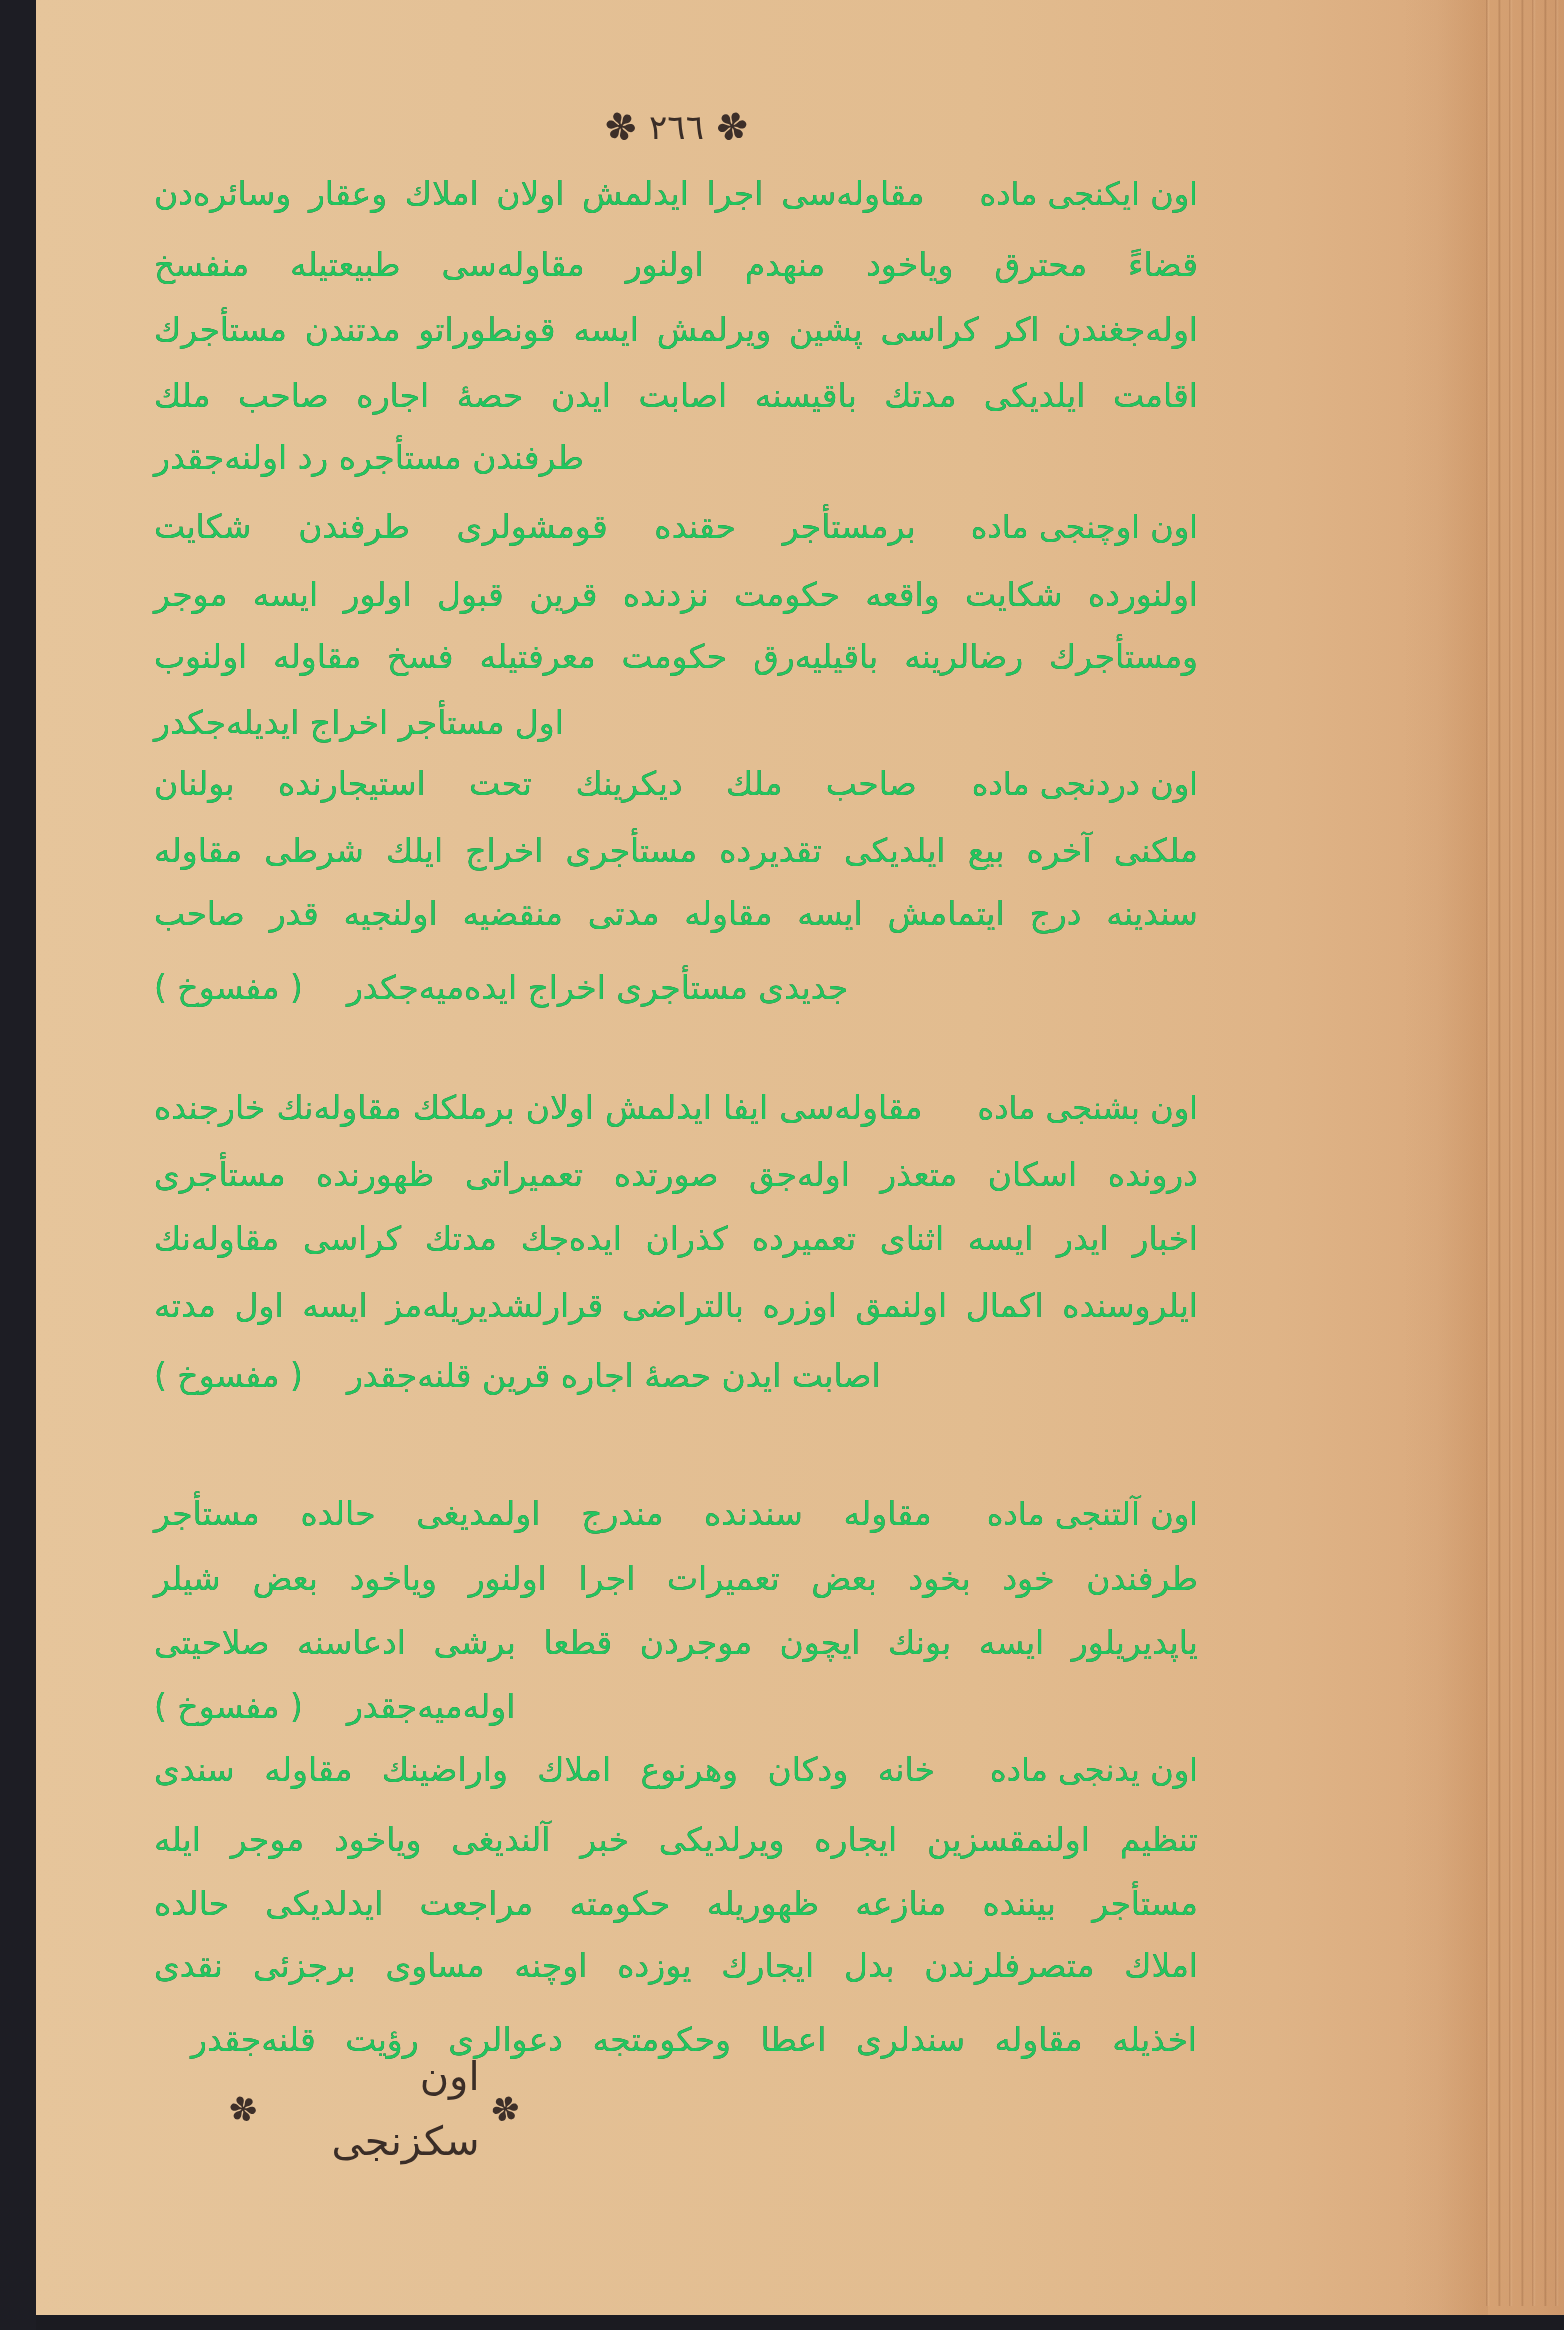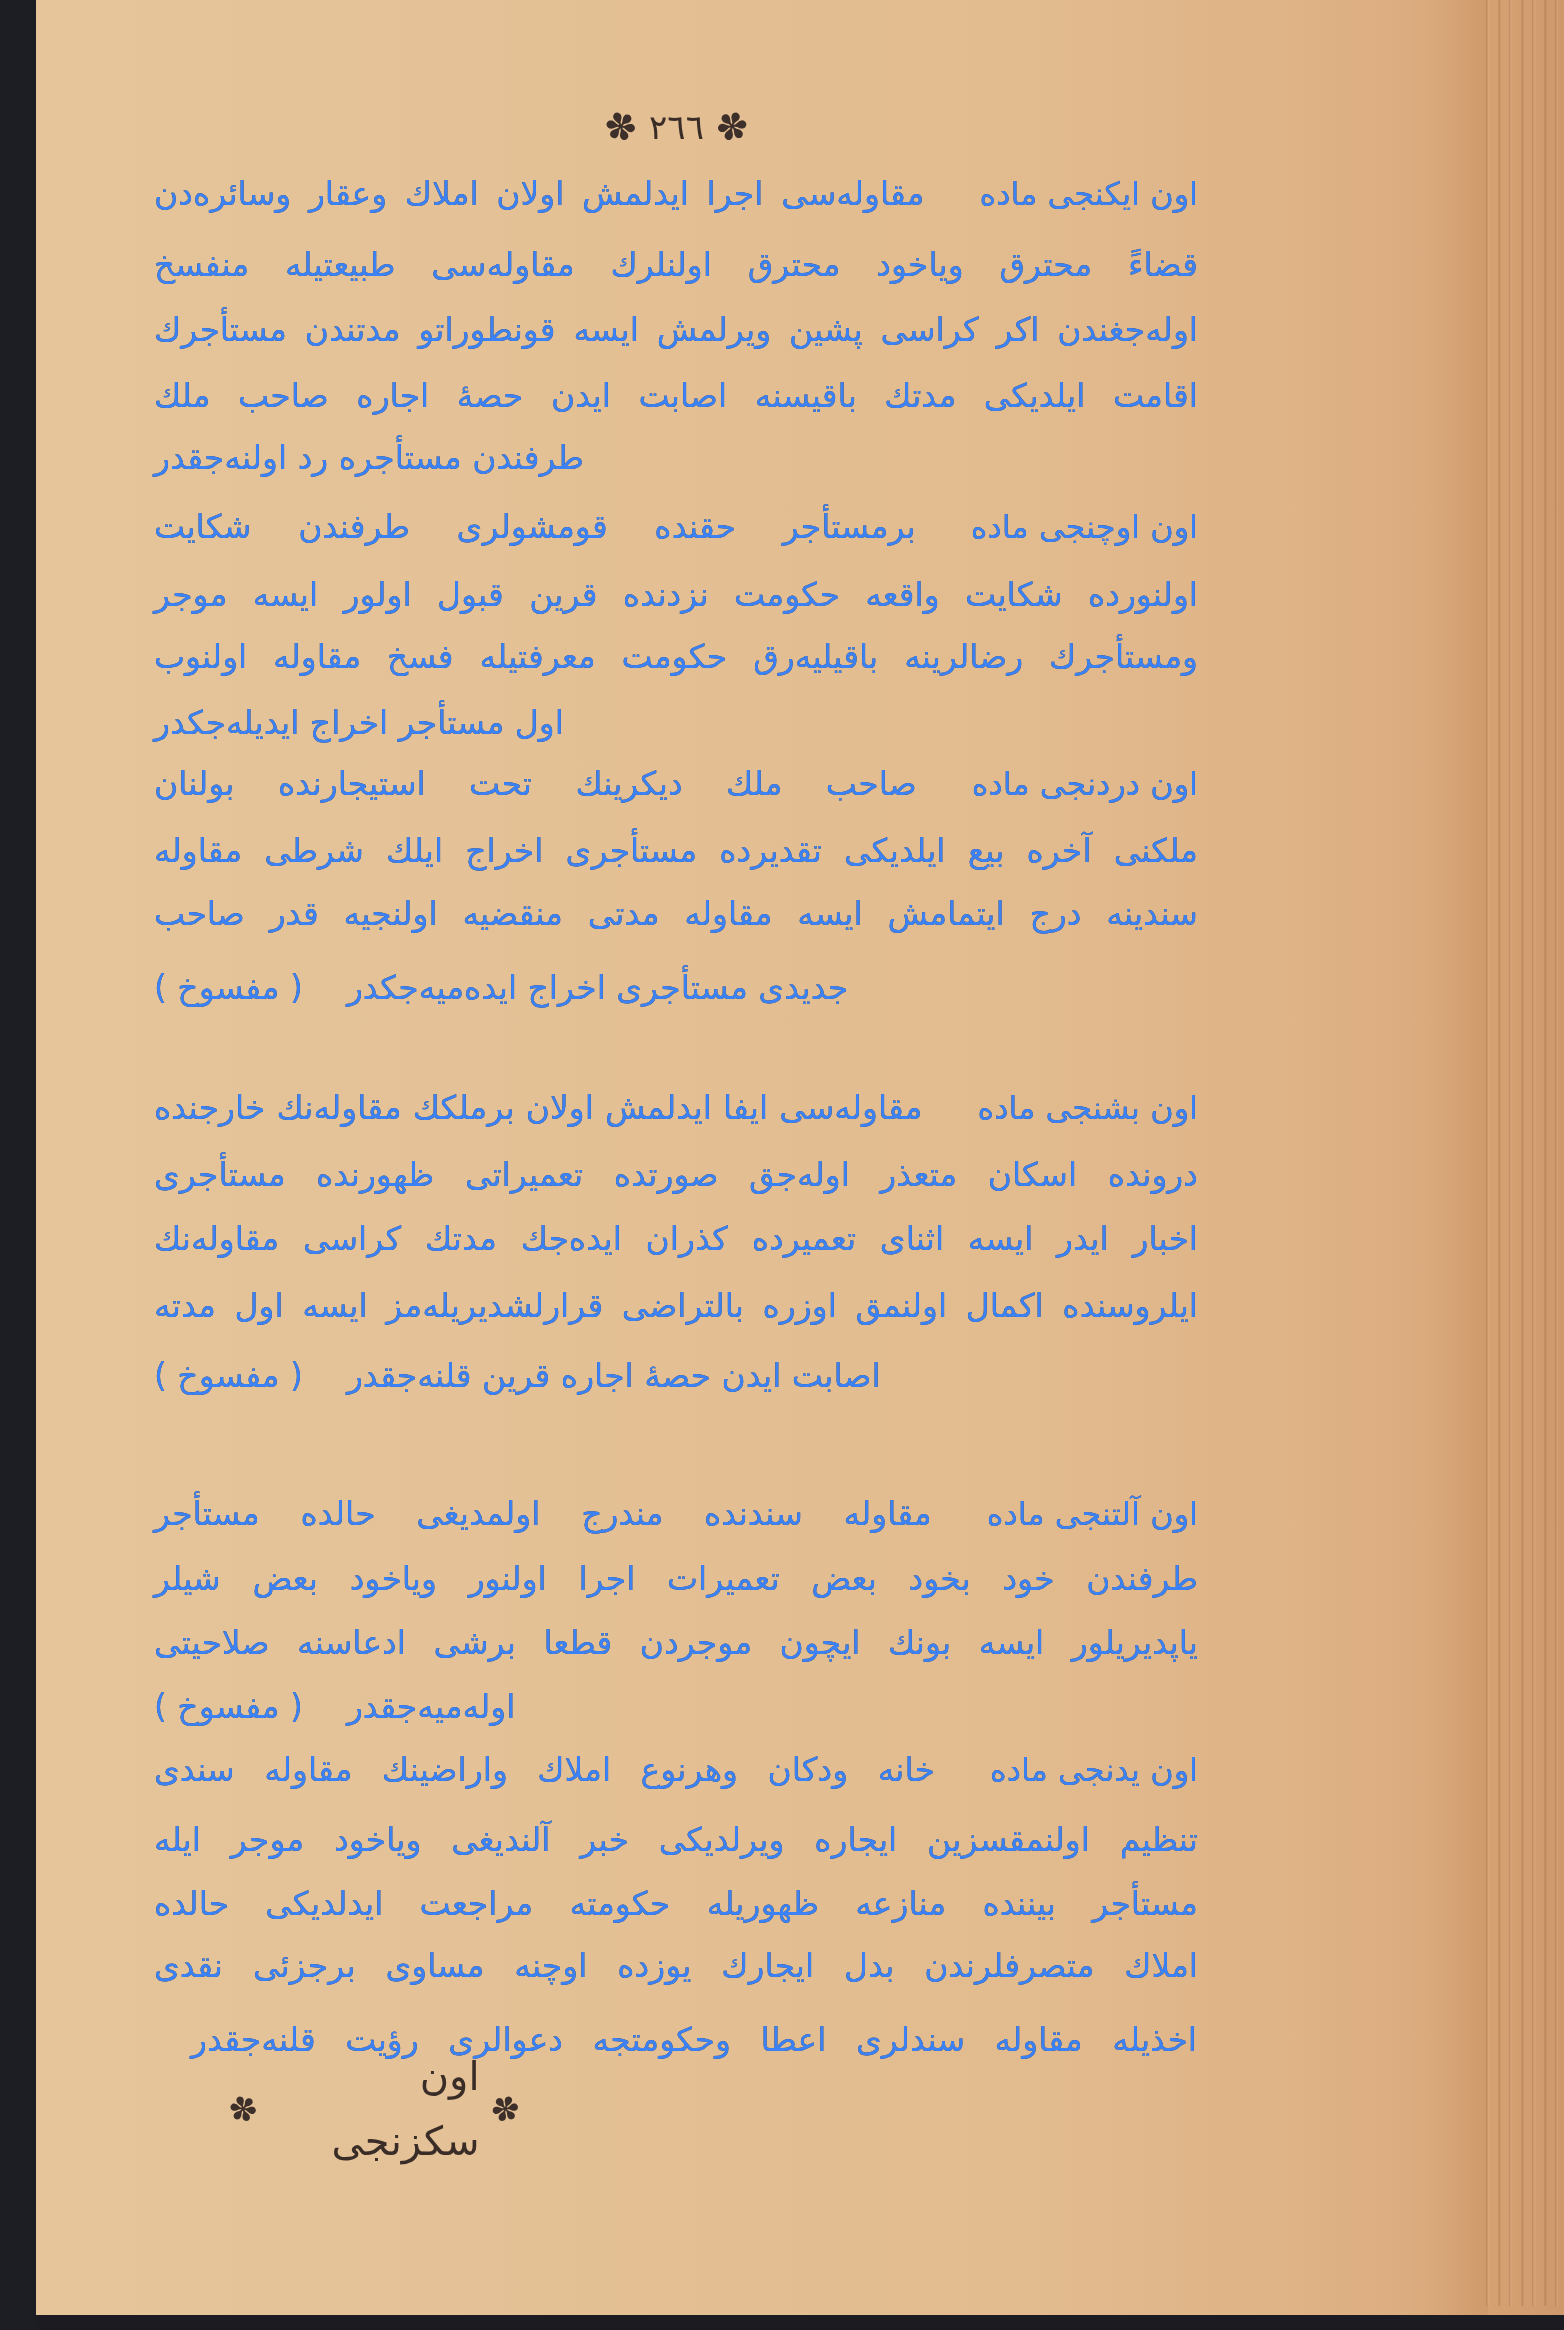--- a/index.html
+++ b/index.html
@@ -124,21 +124,21 @@
     
     .line {
       position: absolute;
       left: 118px;
       width: 1044px;
       height: 65px;
       line-height: 65px;
       direction: rtl;
       white-space: nowrap;
       font-size: 33px;
-      color: #3b82f6;
+      color: #22c55e;
       text-shadow: 0 0 0.5px #3a2d27;
     }
     .line.full {
       text-align: justify;
       text-align-last: justify;
     }
     .line.short {
       text-align: left;
     }
     .heading {
@@ -181,21 +181,21 @@
 
   <div class="folio">
     <span class="orn right"></span>
     <span class="num">٢٦٦</span>
     <span class="orn left"></span>
   </div>
 
   <div class="line full" style="top:161px">
     <span class="heading">اون ایكنجی ماده</span><span>مقاوله‌سی اجرا ایدلمش اولان املاك وعقار وسائره‌دن</span>
   </div>
-  <div class="line full" style="top:232px">قضاءً محترق ویاخود محترق اولنلرك مقاوله‌سی طبیعتیله منفسخ</div>
+  <div class="line full" style="top:232px">قضاءً محترق ویاخود منهدم اولنور مقاوله‌سی طبیعتیله منفسخ</div>
   <div class="line full" style="top:297px">اوله‌جغندن اكر كراسی پشین ویرلمش ایسه قونطوراتو مدتندن مستأجرك</div>
   <div class="line full" style="top:363px">اقامت ایلدیكی مدتك باقیسنه اصابت ایدن حصهٔ اجاره صاحب ملك</div>
   <div class="line short" style="top:425px">طرفندن مستأجره رد اولنه‌جقدر</div>
 
   <div class="line full" style="top:494px">
     <span class="heading">اون اوچنجی ماده</span><span>برمستأجر حقنده قومشولری طرفندن شكایت</span>
   </div>
   <div class="line full" style="top:562px">اولنورده شكایت واقعه حكومت نزدنده قرین قبول اولور ایسه موجر</div>
   <div class="line full" style="top:624px">ومستأجرك رضالرینه باقیلیه‌رق حكومت معرفتیله فسخ مقاوله اولنوب</div>
   <div class="line short" style="top:690px">اول مستأجر اخراج ایدیله‌جكدر</div>

